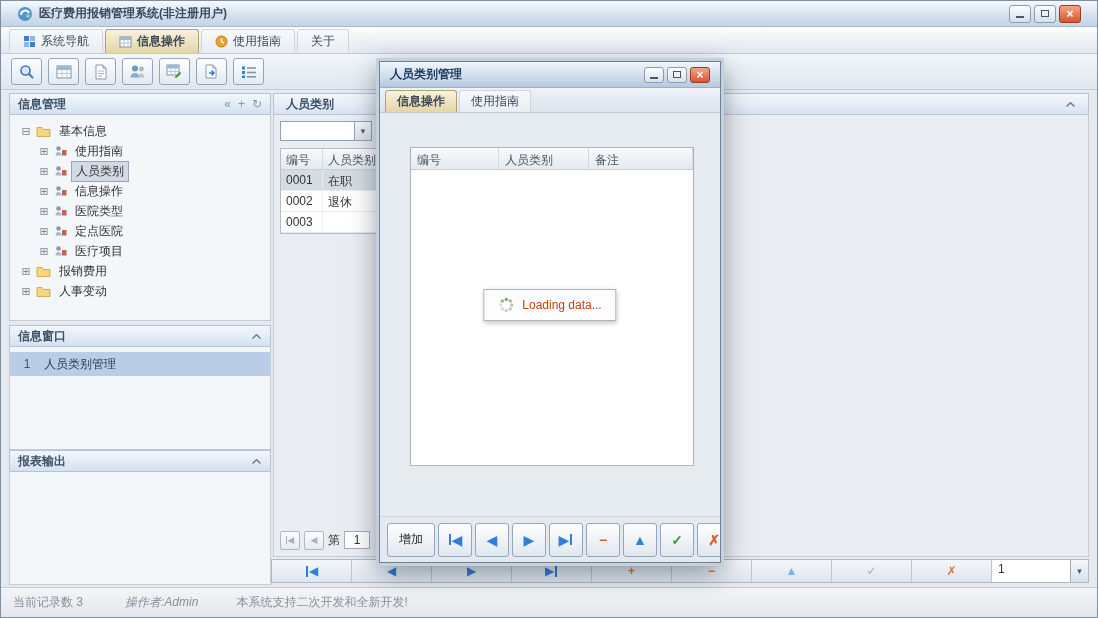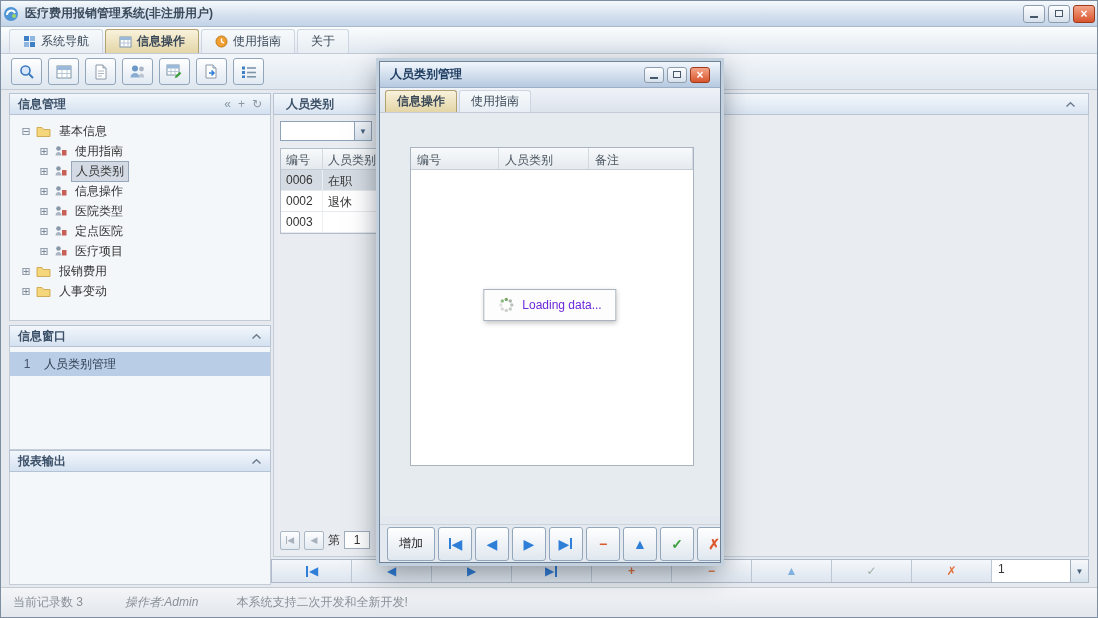--- a/index.html
+++ b/index.html
@@ -4,21 +4,21 @@
 <style>
   * { margin:0; padding:0; box-sizing:border-box; }
   html,body { width:1098px; height:618px; }
   body { font-family:"Liberation Sans","DejaVu Sans",sans-serif; font-size:12px; color:#333; background:#cfd6de; }
 
   .window { position:relative; width:1098px; height:618px; border:1px solid #7d8ea0; background:#e6eaee; overflow:hidden; }
 
   
   .titlebar { position:absolute; top:0; left:0; right:0; height:26px;
     background:linear-gradient(#f5f9fd,#d3dfee 60%,#c3d4e8); border-bottom:1px solid #a9b9cb;
-    display:flex; align-items:center; padding:0 2px; }
+    display:flex; align-items:center; padding:0 16px; }
   .titlebar .title { font-weight:bold; color:#3a4a5a; margin-left:6px; }
   .winbtns { margin-left:auto; display:flex; gap:3px; }
   .wbtn { width:22px; height:18px; border:1px solid #8d9dae; border-radius:3px;
     background:linear-gradient(#fdfeff,#d6e0eb); display:flex; align-items:center; justify-content:center;
     font-size:11px; color:#46576a; cursor:default; line-height:1; }
   .wbtn.close { background:linear-gradient(#f4a588,#d8542e); border-color:#9e3a1a; color:#fff; font-weight:bold; font-size:12px; }
   .minbar { width:8px; height:2px; background:#46576a; margin-top:7px; }
   .restsq { width:8px; height:7px; border:1px solid #46576a; background:#eef3f8; }
 
   
@@ -128,23 +128,23 @@
   .dlg-tabs .tab { height:22px; padding:0 11px; }
   .dlg-body { position:absolute; top:51px; left:0; right:0; bottom:46px; background:#e6ebf0; }
   .dlg-grid { position:absolute; top:34px; left:30px; right:26px; bottom:50px; background:#fff; border:1px solid #a9b4c0; }
   .dlg-ghrow { display:flex; height:22px; background:linear-gradient(#f8fafb,#e5eaef); border-bottom:1px solid #c6cdd5; color:#4a5560; }
   .dlg-ghcell { padding:4px 6px; border-right:1px solid #d3d9e0; }
   .dc1 { width:88px; } .dc2 { width:90px; } .dc3 { flex:1; }
 
   .loading-box { position:absolute; top:176px; left:50%; transform:translateX(-50%);
     background:#fdfdfd; border:1px solid #a9b4c0; box-shadow:1px 2px 5px rgba(0,0,0,.25);
     display:flex; align-items:center; gap:8px; padding:7px 14px; white-space:nowrap; }
-  .loading-text { color:#6d28d9; }
-
-  .dlg-footer { position:absolute; left:0; right:0; bottom:0; height:38px; border-top:1px solid #ccd4dd;
+  .loading-text { color:#c2410c; }
+
+  .dlg-footer { position:absolute; left:0; right:0; bottom:0; height:46px; border-top:1px solid #ccd4dd;
     display:flex; align-items:center; gap:3px; padding:0 7px; overflow:hidden; }
   .dbtn { flex:0 0 auto; width:34px; height:34px; border:1px solid #93a7bc; border-radius:3px;
     background:linear-gradient(#ffffff,#dfe7ef); display:flex; align-items:center; justify-content:center;
     font-size:14px; }
   .dbtn.add { width:48px; font-size:12px; color:#222; }
 </style>
 </head>
 <body>
 
 <div class="window">
@@ -384,21 +384,21 @@
           <span class="combo-val"></span>
           <span class="combo-btn">▼</span>
         </div>
 
         <div class="grid">
           <div class="grid-hrow">
             <div class="grid-hcell c-id">编号</div>
             <div class="grid-hcell c-type">人员类别</div>
           </div>
           <div class="grid-row sel">
-            <div class="grid-cell c-id">0006</div>
+            <div class="grid-cell c-id">0001</div>
             <div class="grid-cell c-type">在职</div>
           </div>
           <div class="grid-row">
             <div class="grid-cell c-id">0002</div>
             <div class="grid-cell c-type">退休</div>
           </div>
           <div class="grid-row">
             <div class="grid-cell c-id">0003</div>
             <div class="grid-cell c-type"></div>
           </div>

